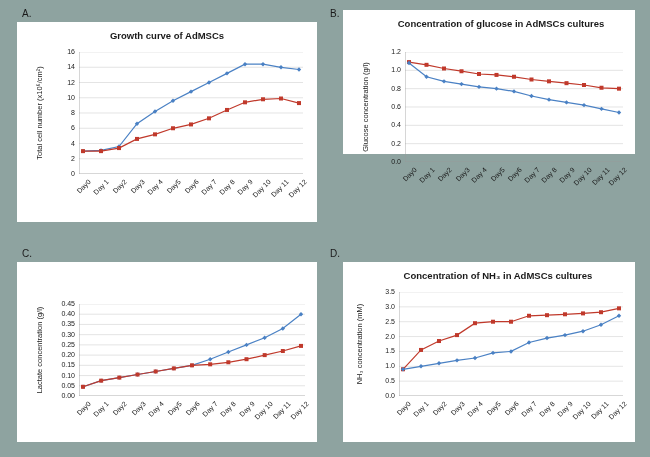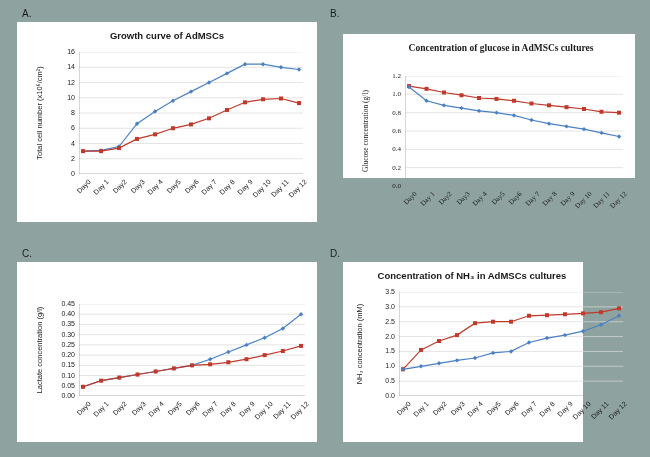--- a/index.html
+++ b/index.html
@@ -163,21 +163,21 @@
       <div class="xtick" style="left: 196px; top: 156px; width: 42px; margin-left: -42px;">Day 7</div>
       <div class="xtick" style="left: 214px; top: 156px; width: 42px; margin-left: -42px;">Day 8</div>
       <div class="xtick" style="left: 232px; top: 156px; width: 42px; margin-left: -42px;">Day 9</div>
       <div class="xtick" style="left: 250px; top: 156px; width: 42px; margin-left: -42px;">Day 10</div>
       <div class="xtick" style="left: 268px; top: 156px; width: 42px; margin-left: -42px;">Day 11</div>
       <div class="xtick" style="left: 286px; top: 156px; width: 42px; margin-left: -42px;">Day 12</div>
       <div class="ylabel" style="left: 18px; top: 152px; width: 122px; text-align: center;">Total cell number (x10⁶/cm²)</div>
     </div>
 
   <div class="panel-label" style="left:330px; top:8px;">B.</div>
-  <div class="panel" id="panel-b" style="left:343px; top:34px; width:292px; height:144px;font-family:Liberation Serif, serif;">
+  <div class="panel" id="panel-b" style="left:343px; top:10px; width:292px; height:144px;">
     <div class="chart-title" style="top:8px; left:30px; right:6px;">Concentration of glucose in AdMSCs cultures</div>
   <div class="plotarea" style="left: 62px; top: 42px; width: 218px; height: 110px;">
         <svg width="218" height="110">
           <line x1="0" x2="218" y1="110" y2="110" class="axisline"></line>
           <line x1="0" x2="218" y1="91.66666666666666" y2="91.66666666666666" class="gridline"></line>
           <line x1="0" x2="218" y1="73.33333333333333" y2="73.33333333333333" class="gridline"></line>
           <line x1="0" x2="218" y1="55" y2="55" class="gridline"></line>
           <line x1="0" x2="218" y1="36.66666666666666" y2="36.66666666666666" class="gridline"></line>
           <line x1="0" x2="218" y1="18.33333333333333" y2="18.33333333333333" class="gridline"></line>
           <line x1="0" x2="218" y1="0" y2="0" class="gridline"></line>
@@ -300,21 +300,21 @@
       <div class="xtick" style="left: 197.167px; top: 138px; width: 42px; margin-left: -42px;">Day 7</div>
       <div class="xtick" style="left: 215.333px; top: 138px; width: 42px; margin-left: -42px;">Day 8</div>
       <div class="xtick" style="left: 233.5px; top: 138px; width: 42px; margin-left: -42px;">Day 9</div>
       <div class="xtick" style="left: 251.667px; top: 138px; width: 42px; margin-left: -42px;">Day 10</div>
       <div class="xtick" style="left: 269.833px; top: 138px; width: 42px; margin-left: -42px;">Day 11</div>
       <div class="xtick" style="left: 288px; top: 138px; width: 42px; margin-left: -42px;">Day 12</div>
       <div class="ylabel" style="left: 18px; top: 134px; width: 92px; text-align: center;">Lactate concentration (g/l)</div>
     </div>
 
   <div class="panel-label" style="left:330px; top:248px;">D.</div>
-  <div class="panel" id="panel-d" style="left:343px; top:262px; width:240px; height:180px;">
+  <div class="panel" id="panel-d" style="left:343px; top:262px; width:292px; height:180px;">
     <div class="chart-title" style="top:8px; left:24px; right:6px;">Concentration of NH₃ in AdMSCs cultures</div>
   <div class="plotarea" style="left: 56px; top: 30px; width: 224px; height: 104px;">
         <svg width="224" height="104">
           <line x1="0" x2="224" y1="104" y2="104" class="axisline"></line>
           <line x1="0" x2="224" y1="89.14285714285714" y2="89.14285714285714" class="gridline"></line>
           <line x1="0" x2="224" y1="74.28571428571429" y2="74.28571428571429" class="gridline"></line>
           <line x1="0" x2="224" y1="59.42857142857143" y2="59.42857142857143" class="gridline"></line>
           <line x1="0" x2="224" y1="44.57142857142858" y2="44.57142857142858" class="gridline"></line>
           <line x1="0" x2="224" y1="29.714285714285708" y2="29.714285714285708" class="gridline"></line>
           <line x1="0" x2="224" y1="14.857142857142861" y2="14.857142857142861" class="gridline"></line>

